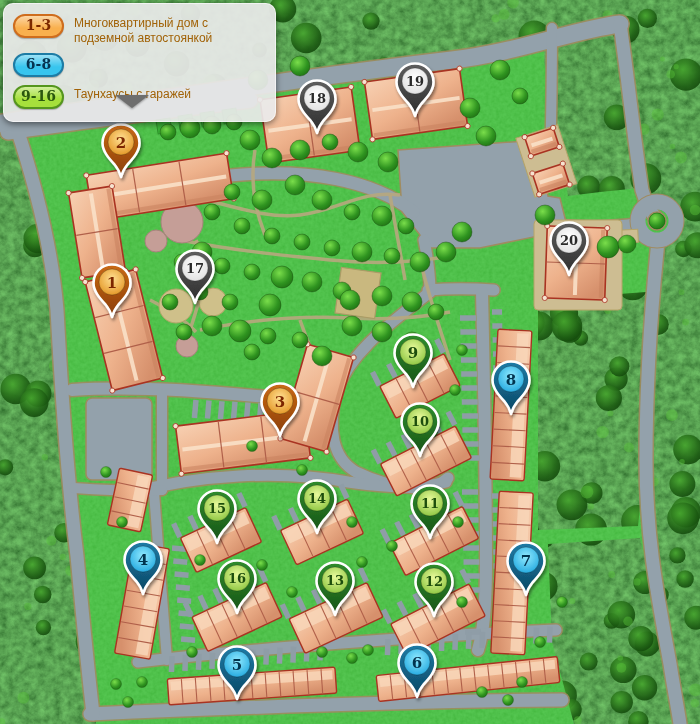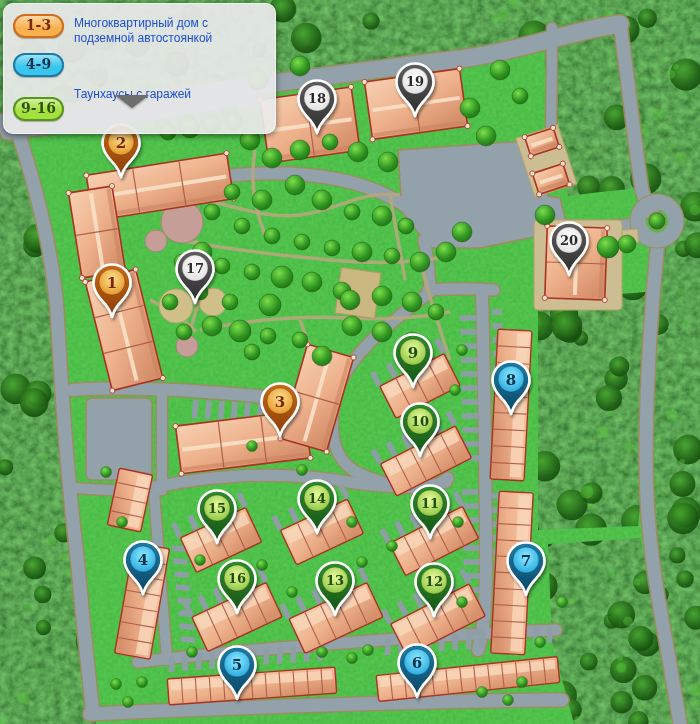--- a/index.html
+++ b/index.html
@@ -11,21 +11,21 @@
           background:rgba(233,233,233,.93);border:1px solid rgba(255,255,255,.55);
           border-radius:10px;padding:10px 8px 4px 9px;
           box-shadow:0 2px 6px rgba(0,0,0,.5);}
   .legend-item{display:flex;align-items:flex-start;margin-bottom:8px;}
   .pill{flex:0 0 auto;width:47px;text-align:center;border-radius:13px;
         border:2px solid;font-family:"DejaVu Serif","Liberation Serif",serif;
         font-weight:bold;font-size:14px;line-height:1.35;padding:0 0 1px;
         margin-right:10px;
         background-image:linear-gradient(rgba(255,255,255,.5),rgba(255,255,255,0) 60%);
         box-shadow:0 1px 1px rgba(0,0,0,.25);}
-  .legend-label{font-size:12px;color:#1d4ed8;line-height:1.22;padding-top:2px;}
+  .legend-label{font-size:12px;color:#a16207;line-height:1.22;padding-top:2px;}
   .legend-arrow{position:absolute;left:115px;top:95px;z-index:20;width:0;height:0;
         border-left:17px solid transparent;border-right:17px solid transparent;
         border-top:13px solid #6e6e6e;cursor:pointer;filter:drop-shadow(0 1px 1px rgba(0,0,0,.4));}
   text.pin-num{font-family:"DejaVu Serif","Liberation Serif",serif;font-weight:bold;}
 </style>
 </head>
 <body>
 
 <div id="stage">
 
@@ -1106,23 +1106,23 @@
       </g>
 </svg>
 
 <div class="legend">
   <div>
         <div class="legend-item">
           <span class="pill" style="background-color: rgb(249, 176, 78); border-color: rgb(207, 109, 29); color: rgb(124, 40, 0);">1-3</span>
           <span class="legend-label">Многоквартирный дом с подземной автостоянкой</span>
         </div>
         <div class="legend-item">
-          <span class="pill" style="background-color: rgb(56, 197, 238); border-color: rgb(29, 124, 165); color: rgb(6, 52, 80);">4-9</span>
+          <span class="pill" style="background-color: rgb(56, 197, 238); border-color: rgb(29, 124, 165); color: rgb(6, 52, 80);">6-8</span>
         </div>
         <div class="legend-item">
-          <span class="pill" style="background-color: rgb(166, 224, 60); border-color: rgb(85, 150, 29); color: rgb(42, 87, 14); margin-top: 12px;">9-16</span>
+          <span class="pill" style="background-color: rgb(166, 224, 60); border-color: rgb(85, 150, 29); color: rgb(42, 87, 14);">9-16</span>
           <span class="legend-label">Таунхаусы с гаражей</span>
         </div>
       </div>
 </div>
 <div class="legend-arrow" title=""></div>
 
 </div>
 
 </body></html>

